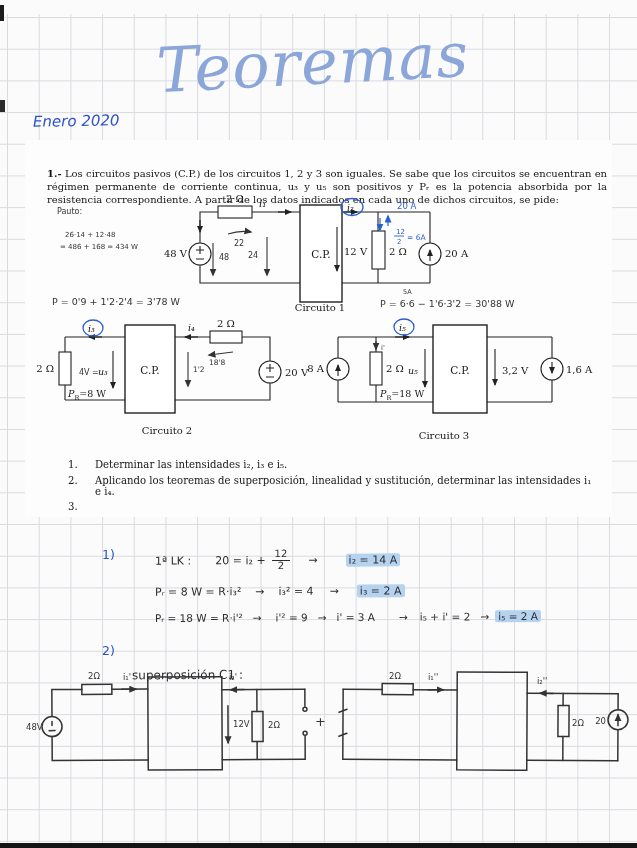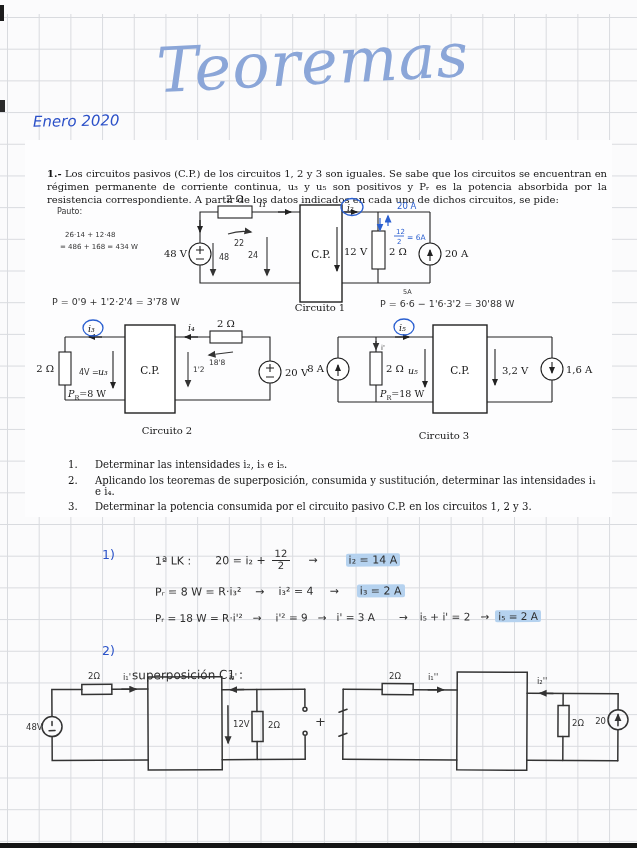--- a/index.html
+++ b/index.html
@@ -55,25 +55,24 @@
 
   <div class="panel">
     <p class="doc-intro"><b>1.-</b><span> Los circuitos pasivos (C.P.) de los circuitos 1, 2 y 3 son iguales. Se sabe que los circuitos se encuentran en régimen permanente de corriente continua, u₃ y u₅ son positivos y Pᵣ es la potencia absorbida por la resistencia correspondiente. A partir de los datos indicados en cada uno de dichos circuitos, se pide:</span></p>
     <div class="q-list">
       <div class="q">
         <span class="qn">1.</span>
         <span>Determinar las intensidades i₂, i₃ e i₅.</span>
       </div>
       <div class="q">
         <span class="qn">2.</span>
-        <span>Aplicando los teoremas de superposición, consumida y sustitución, determinar las intensidades i₁ e i₄.</span>
+        <span>Aplicando los teoremas de superposición, linealidad y sustitución, determinar las intensidades i₁ e i₄.</span>
       </div>
       <div class="q">
         <span class="qn">3.</span>
-        <span>Determinar la potencia consumida por el circuito pasivo C.P. en los circuitos 1, 2 y 3.</span>
       </div>
     </div>
   </div>
 
   <svg class="overlay" width="637" height="848">
     <defs>
       <marker id="ab" markerWidth="8" markerHeight="7" refX="6" refY="3" orient="auto" markerUnits="userSpaceOnUse">
         <path d="M0,0 L7,3 L0,6 Z" fill="#222"></path>
       </marker>
       <marker id="ah" markerWidth="9" markerHeight="8" refX="6.5" refY="3.5" orient="auto" markerUnits="userSpaceOnUse">

